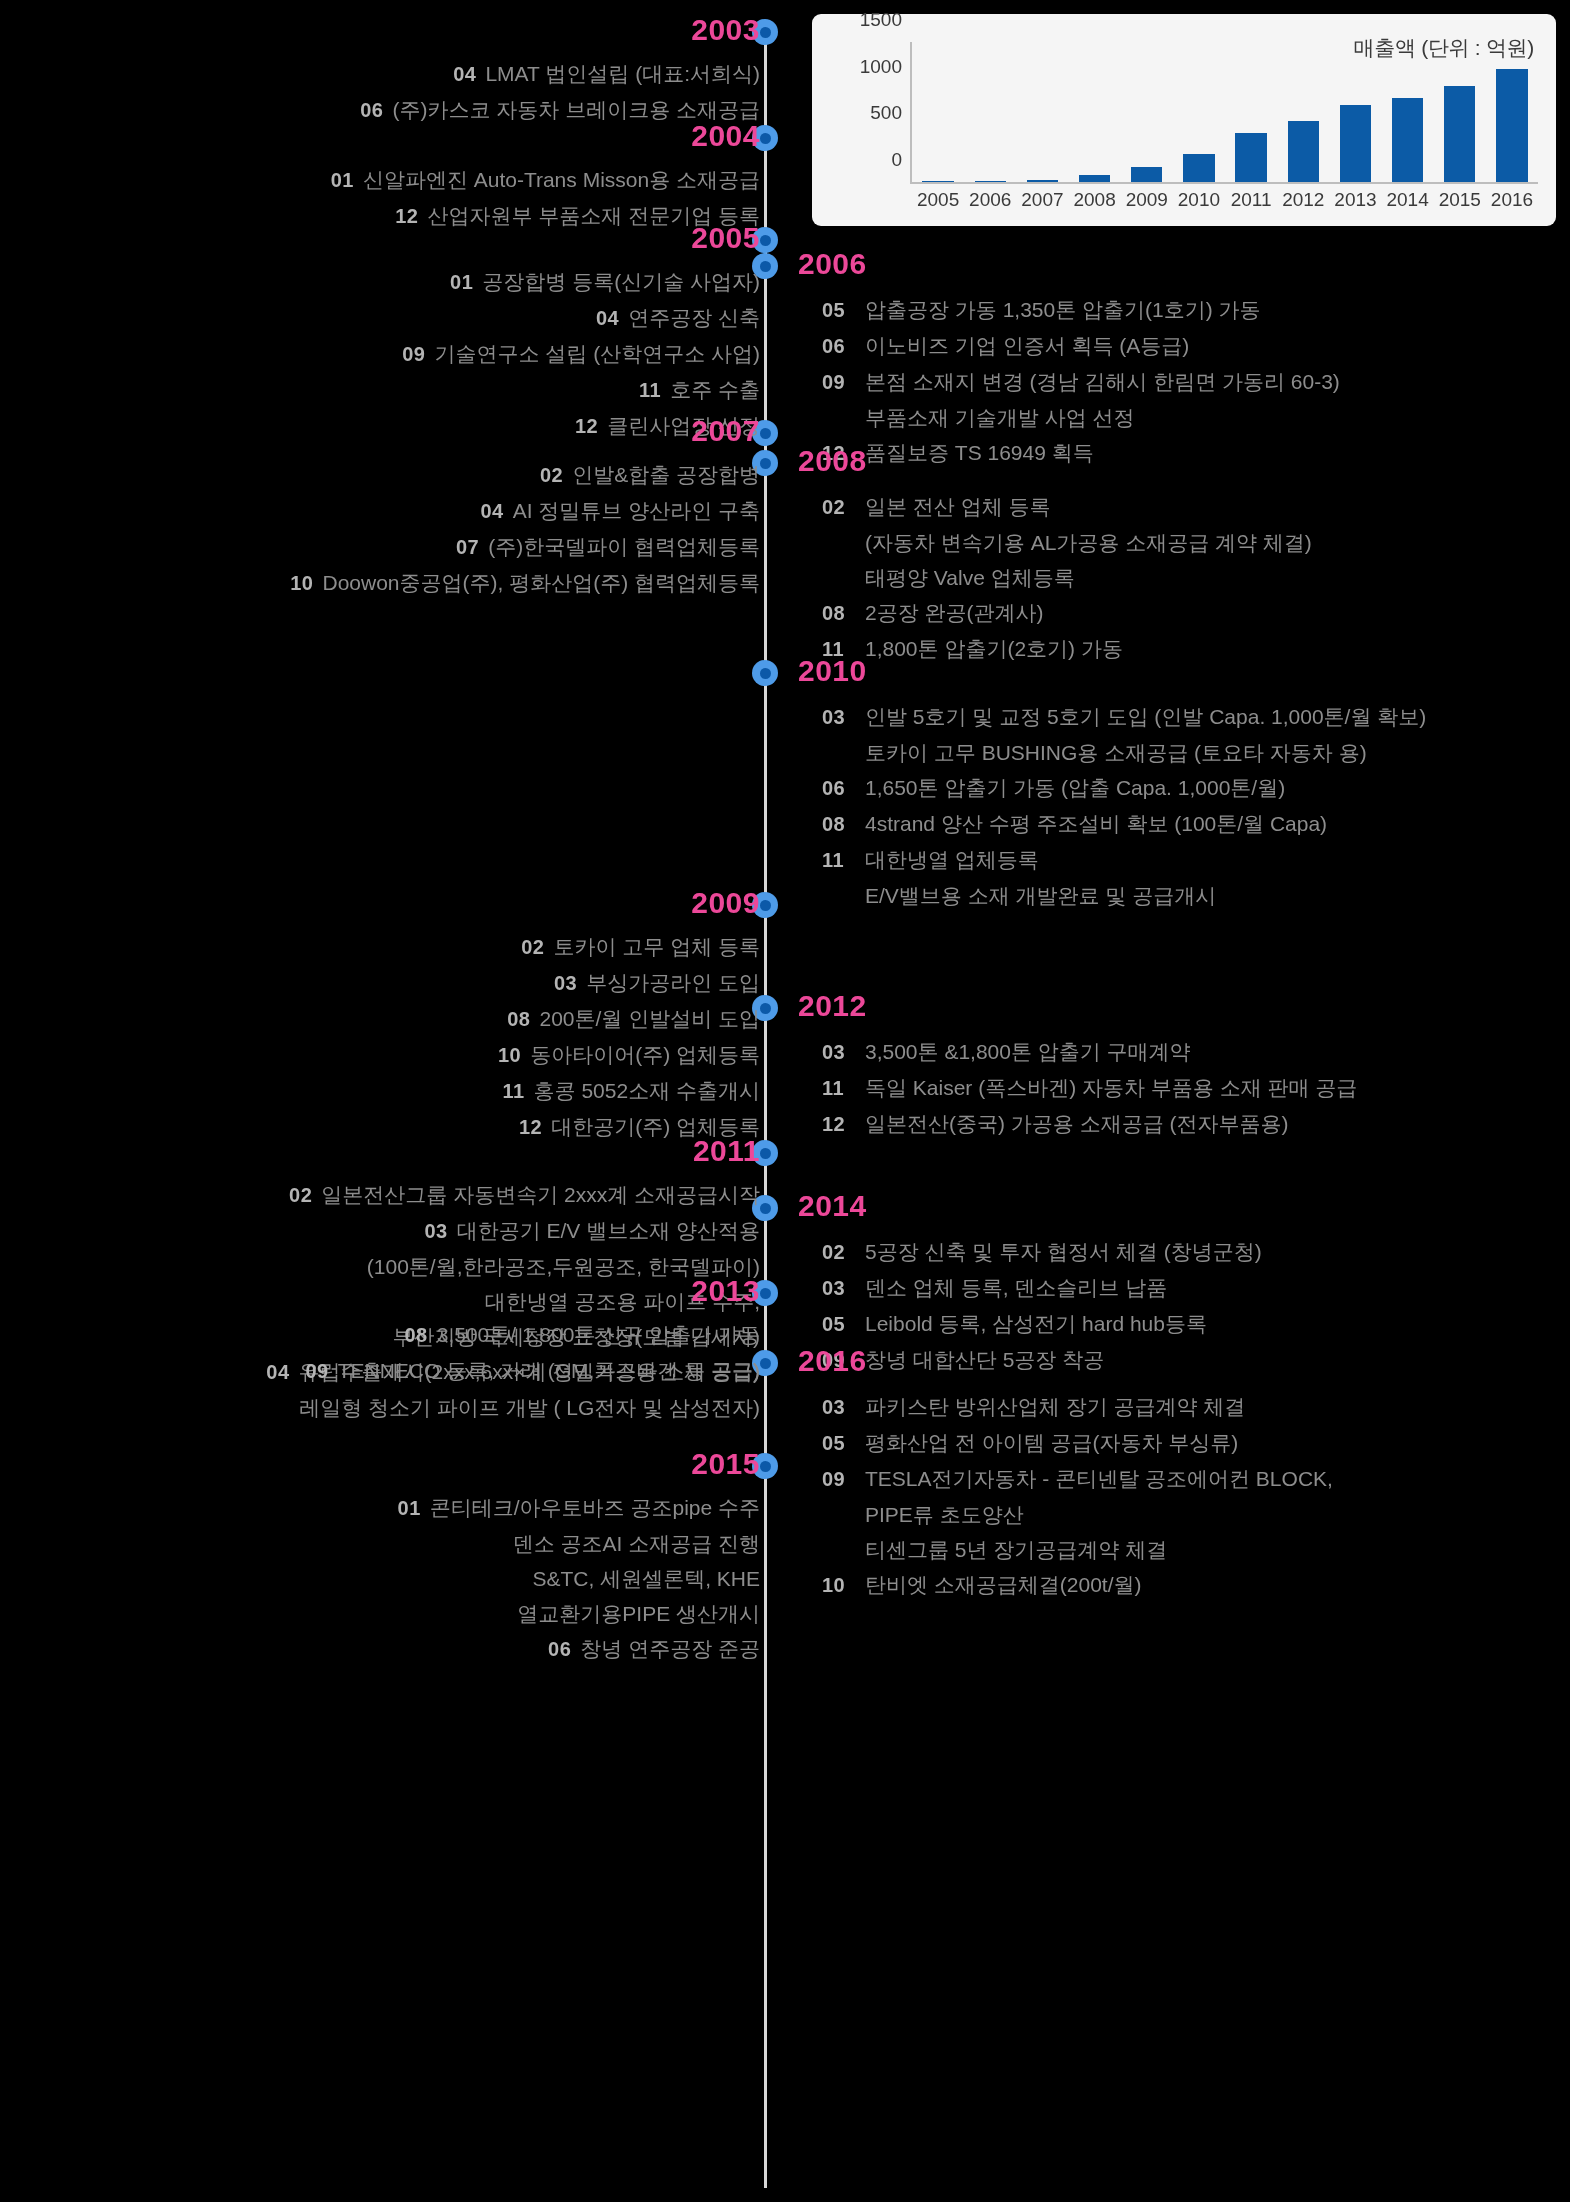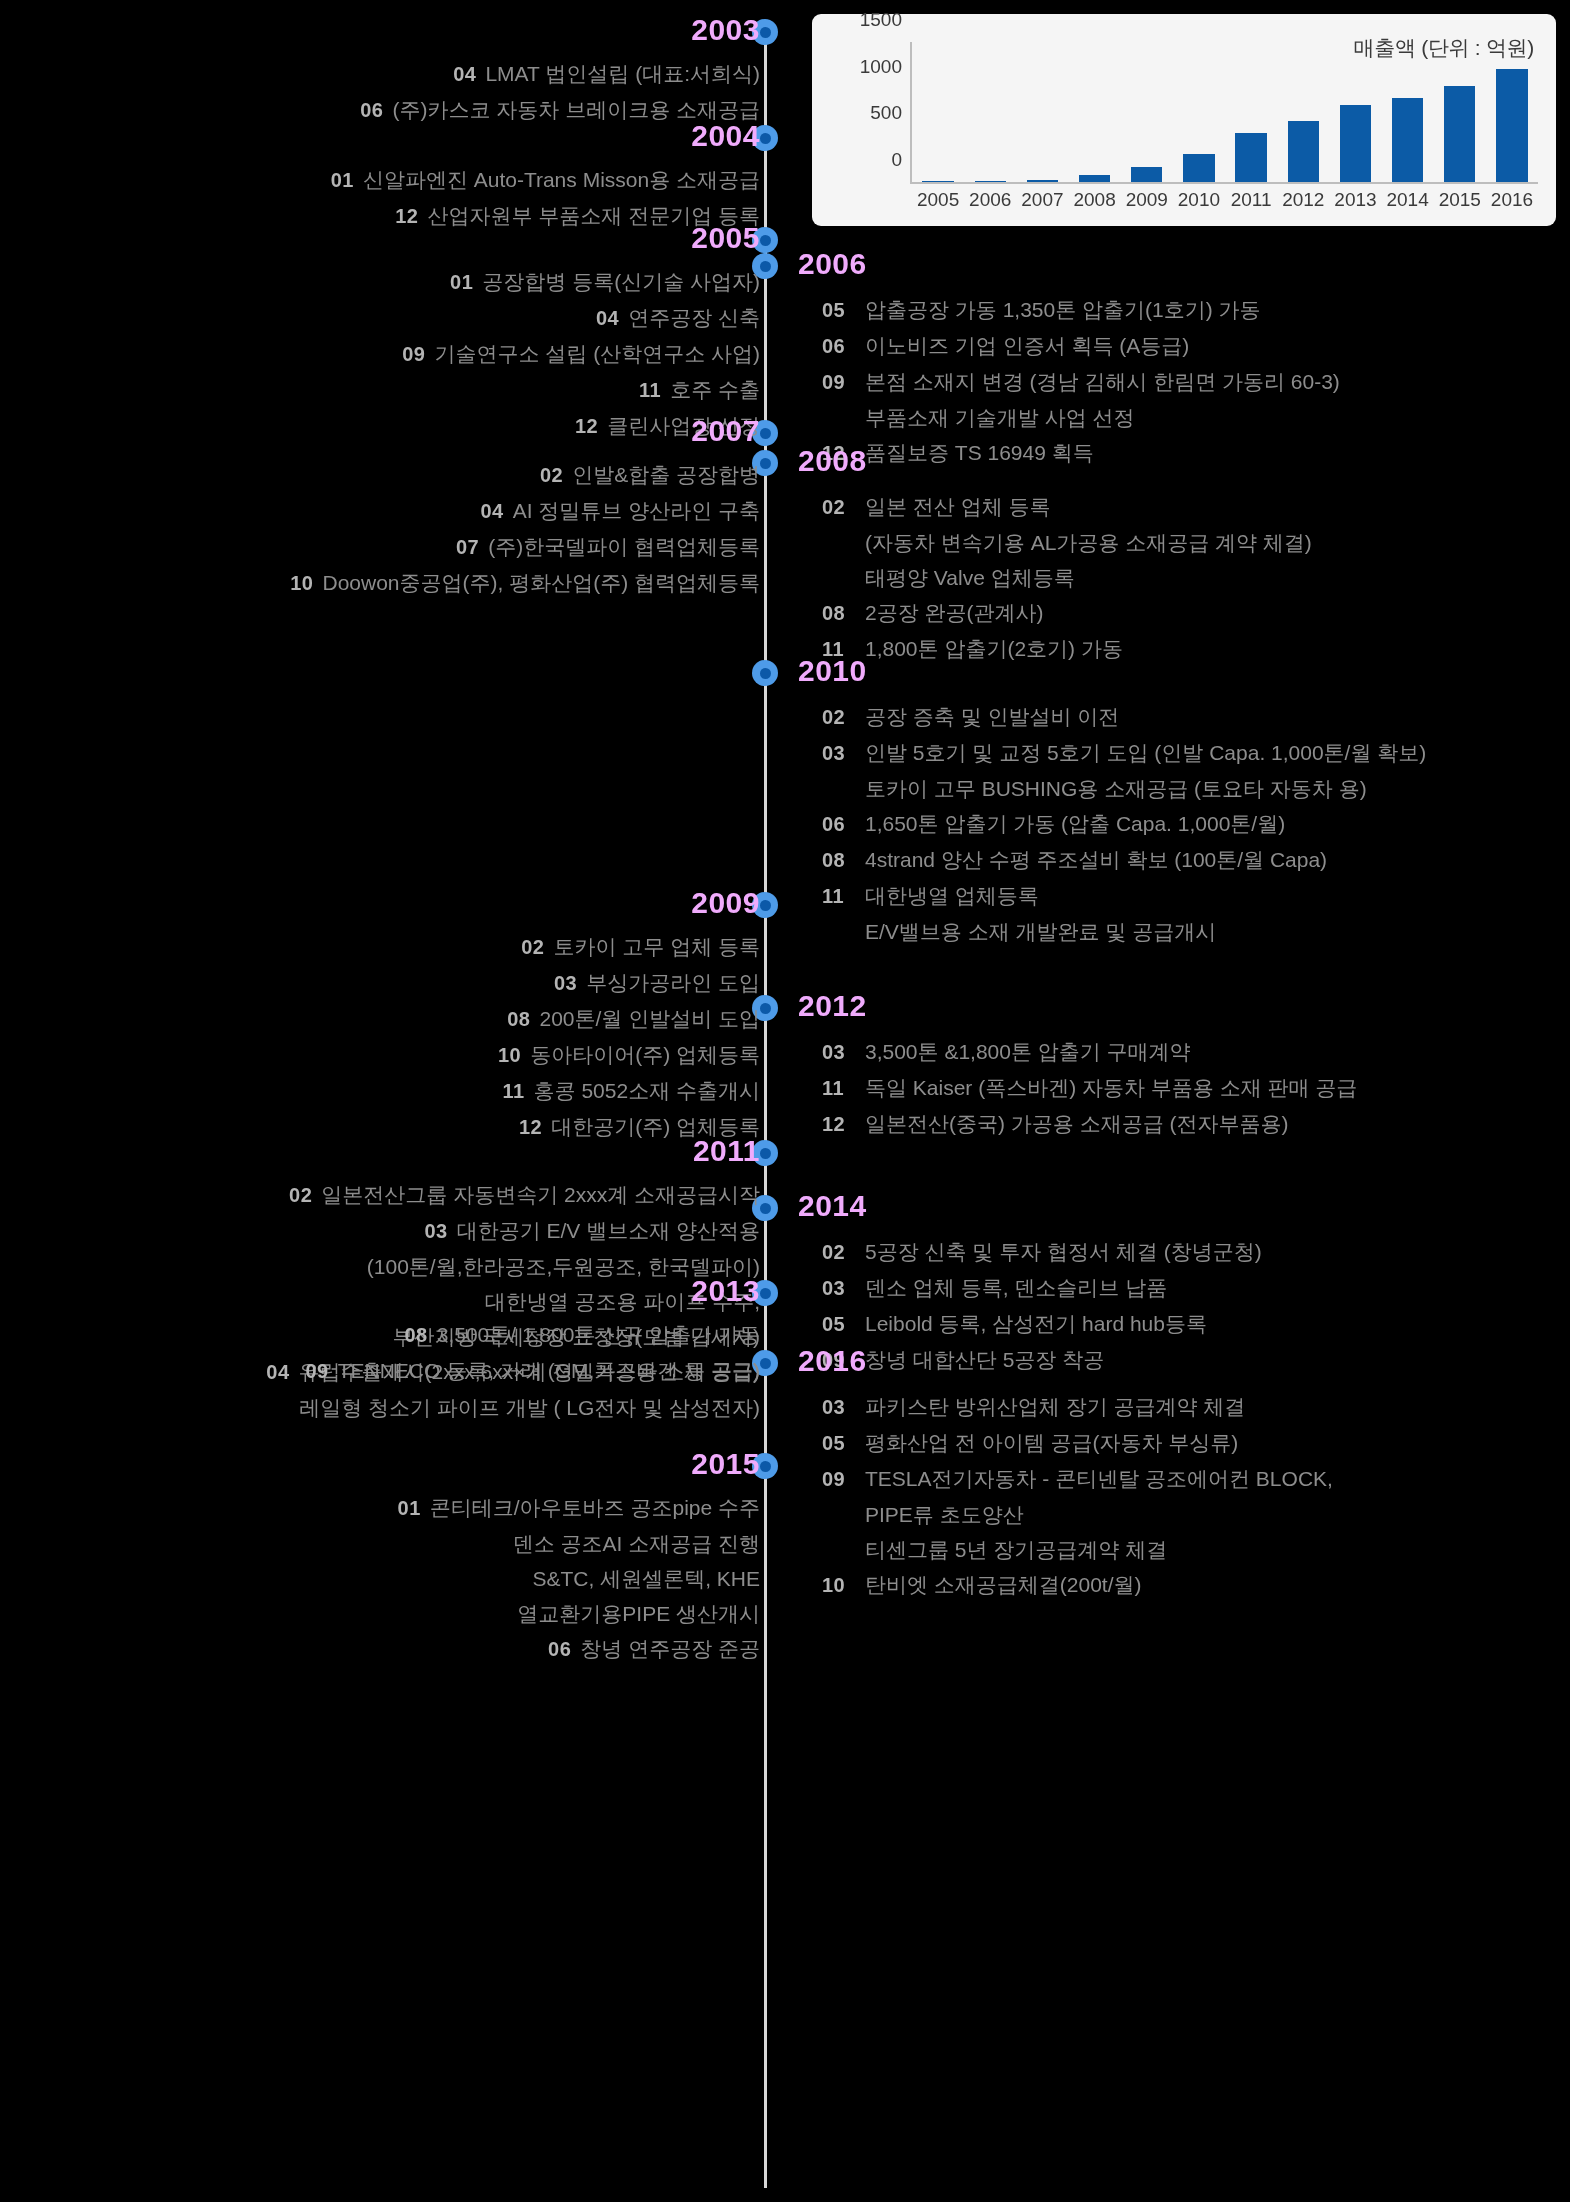--- a/index.html
+++ b/index.html
@@ -32,21 +32,21 @@
     border-radius: 50%;
     background: #0c59a8;
   }
 
   
   .block { position: absolute; }
   .block.left  { right: 810px; text-align: right; }
   .block.right { left: 798px;  text-align: left;  }
 
   .year {
-    color: #f0abfc;
+    color: #ec4899;
     font-weight: bold;
     font-size: 30px;
     letter-spacing: 0.5px;
     line-height: 1.05;
     margin-bottom: 10px;
   }
   .block.right .year { margin-bottom: 12px; }
 
   .entries { list-style: none; }
   .entry {
@@ -247,21 +247,20 @@
           <li class="entry"><span class="mo">02</span><span class="txt">일본 전산 업체 등록</span></li>
           <li class="entry cont"><span class="mo"></span><span class="txt">(자동차 변속기용 AL가공용 소재공급 계약 체결)</span></li>
           <li class="entry cont"><span class="mo"></span><span class="txt">태평양 Valve 업체등록</span></li>
           <li class="entry"><span class="mo">08</span><span class="txt">2공장 완공(관계사)</span></li>
           <li class="entry"><span class="mo">11</span><span class="txt">1,800톤 압출기(2호기) 가동</span></li>
         </ul>
       </div>
       <div class="block right" style="top: 655px;">
         <div class="year">2010</div>
         <ul class="entries">
-          <li class="entry"><span class="mo">02</span><span class="txt">공장 증축 및 인발설비 이전</span></li>
           <li class="entry"><span class="mo">03</span><span class="txt">인발 5호기 및 교정 5호기 도입 (인발 Capa. 1,000톤/월 확보)</span></li>
           <li class="entry cont"><span class="mo"></span><span class="txt">토카이 고무 BUSHING용 소재공급 (토요타 자동차 용)</span></li>
           <li class="entry"><span class="mo">06</span><span class="txt">1,650톤 압출기 가동 (압출 Capa. 1,000톤/월)</span></li>
           <li class="entry"><span class="mo">08</span><span class="txt">4strand 양산 수평 주조설비 확보 (100톤/월 Capa)</span></li>
           <li class="entry"><span class="mo">11</span><span class="txt">대한냉열 업체등록</span></li>
           <li class="entry cont"><span class="mo"></span><span class="txt">E/V밸브용 소재 개발완료 및 공급개시</span></li>
         </ul>
       </div>
       <div class="block right" style="top: 990px;">
         <div class="year">2012</div>

